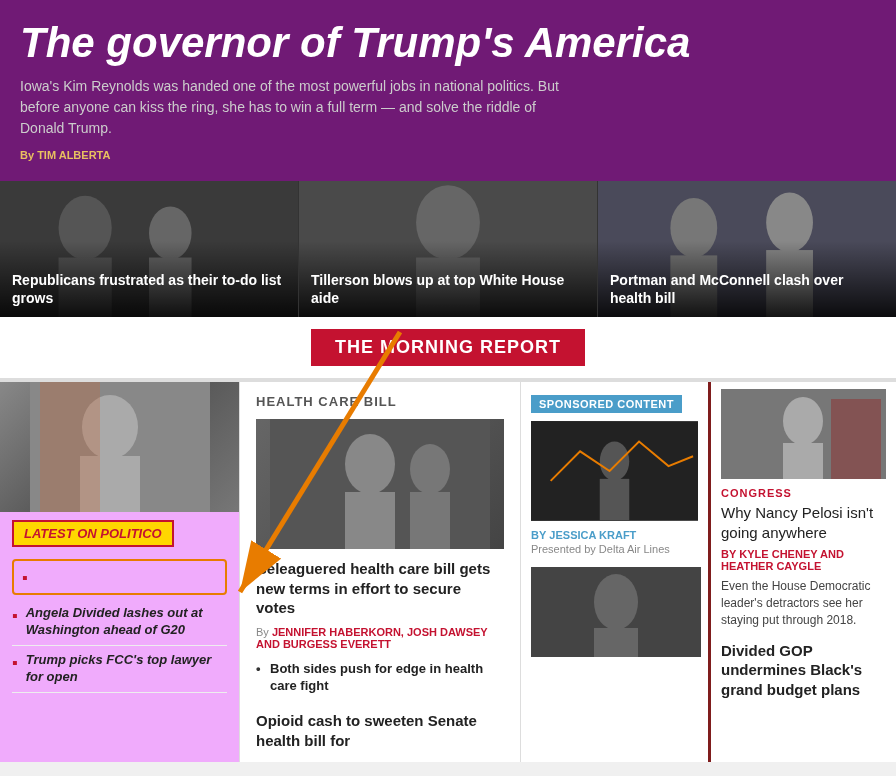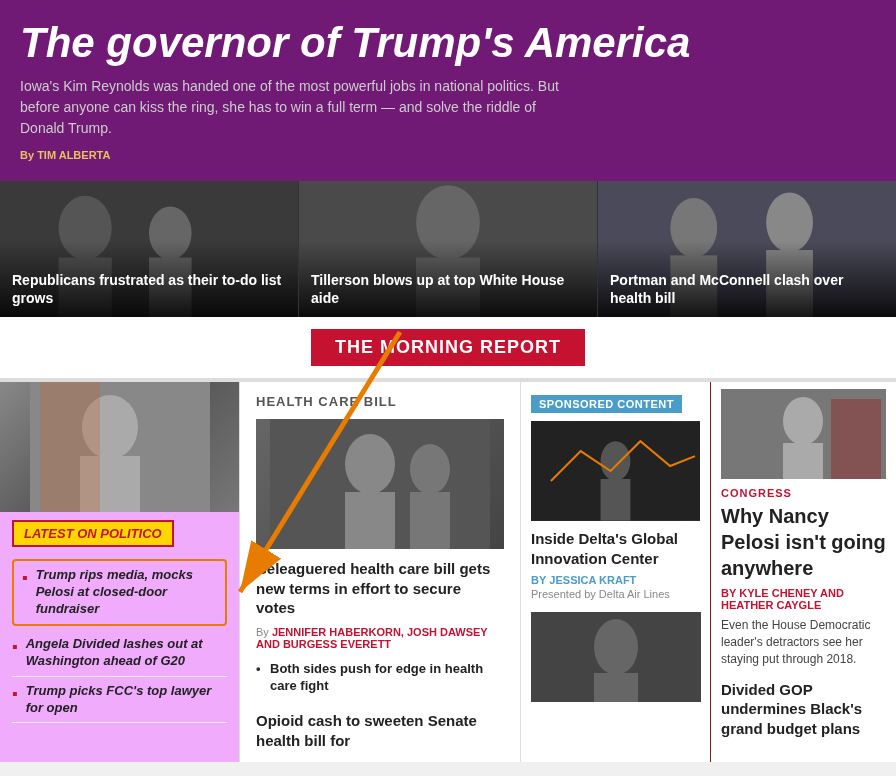--- a/index.html
+++ b/index.html
@@ -214,21 +214,21 @@
       color: #222;
       line-height: 1.3;
       margin-top: 10px;
     }
 
     
     .sponsored-column {
       width: 190px;
       min-width: 190px;
       padding: 12px 10px;
-      border-right: 1px solid #7f1d1d;
+      border-right: 3px solid #7f1d1d;
     }
     .sponsored-badge {
       background: #4a9dc9;
       color: white;
       font-size: 11px;
       font-weight: 700;
       padding: 3px 8px;
       text-transform: uppercase;
       letter-spacing: 0.5px;
       display: inline-block;
@@ -288,22 +288,22 @@
       margin-bottom: 4px;
     }
     .right-img {
       width: 100%;
       height: 90px;
       background: linear-gradient(135deg, #888 0%, #555 100%);
       margin-bottom: 8px;
       overflow: hidden;
     }
     .right-article-title {
-      font-size: 20px;
-      font-weight: 700;
+      font-size: 15px;
+      font-weight: 400;
       color: #222;
       line-height: 1.3;
       margin-bottom: 6px;
     }
     .right-byline {
       font-size: 11px;
       color: #888;
       margin-bottom: 6px;
     }
     .right-byline span {
@@ -424,21 +424,20 @@
         <rect width="180" height="130" fill="#888"></rect>
         <ellipse cx="80" cy="45" rx="28" ry="32" fill="#aaa"></ellipse>
         <rect x="50" y="74" width="60" height="56" fill="#aaa"></rect>
         <rect x="10" y="0" width="60" height="130" fill="rgba(200,100,50,0.3)"></rect>
       </svg>
     </div>
     <div class="latest-badge">LATEST ON POLITICO</div>
     <div class="sidebar-items">
       <div class="sidebar-item highlighted">
         <span class="sidebar-item-bullet">▪</span>
-        <span class="sidebar-item-text">Trump rips media, mocks Pelosi at closed-door fundraiser</span>
       </div>
       <div class="sidebar-item" style="padding:6px 0;">
         <span class="sidebar-item-bullet">▪</span>
         <span class="sidebar-item-text">Angela Divided lashes out at Washington ahead of G20</span>
       </div>
       <div class="sidebar-item" style="padding:6px 0;">
         <span class="sidebar-item-bullet">▪</span>
         <span class="sidebar-item-text">Trump picks FCC's top lawyer for open</span>
       </div>
     </div>
@@ -470,21 +469,20 @@
     <div class="sponsored-badge">SPONSORED CONTENT</div>
     
     <div class="sponsored-img">
       <svg width="170" height="100" viewBox="0 0 170 100">
         <rect width="170" height="100" fill="#222"></rect>
         <ellipse cx="85" cy="40" rx="15" ry="20" fill="#555"></ellipse>
         <rect x="70" y="58" width="30" height="42" fill="#555"></rect>
         <path d="M 20 60 L 50 30 L 80 50 L 110 20 L 140 45 L 165 35" stroke="#e87c00" stroke-width="2" fill="none"></path>
       </svg>
     </div>
-    <p class="sponsored-title">Inside Delta's Global Innovation Center</p>
     <p class="sponsored-by">
       <span>By</span>
       <span>JESSICA KRAFT</span>
     </p>
     <p class="sponsored-presented">Presented by Delta Air Lines</p>
     
     <div class="sponsored-img2">
       <svg width="170" height="90" viewBox="0 0 170 90">
         <rect width="170" height="90" fill="#444"></rect>
         <ellipse cx="85" cy="35" rx="22" ry="28" fill="#666"></ellipse>

